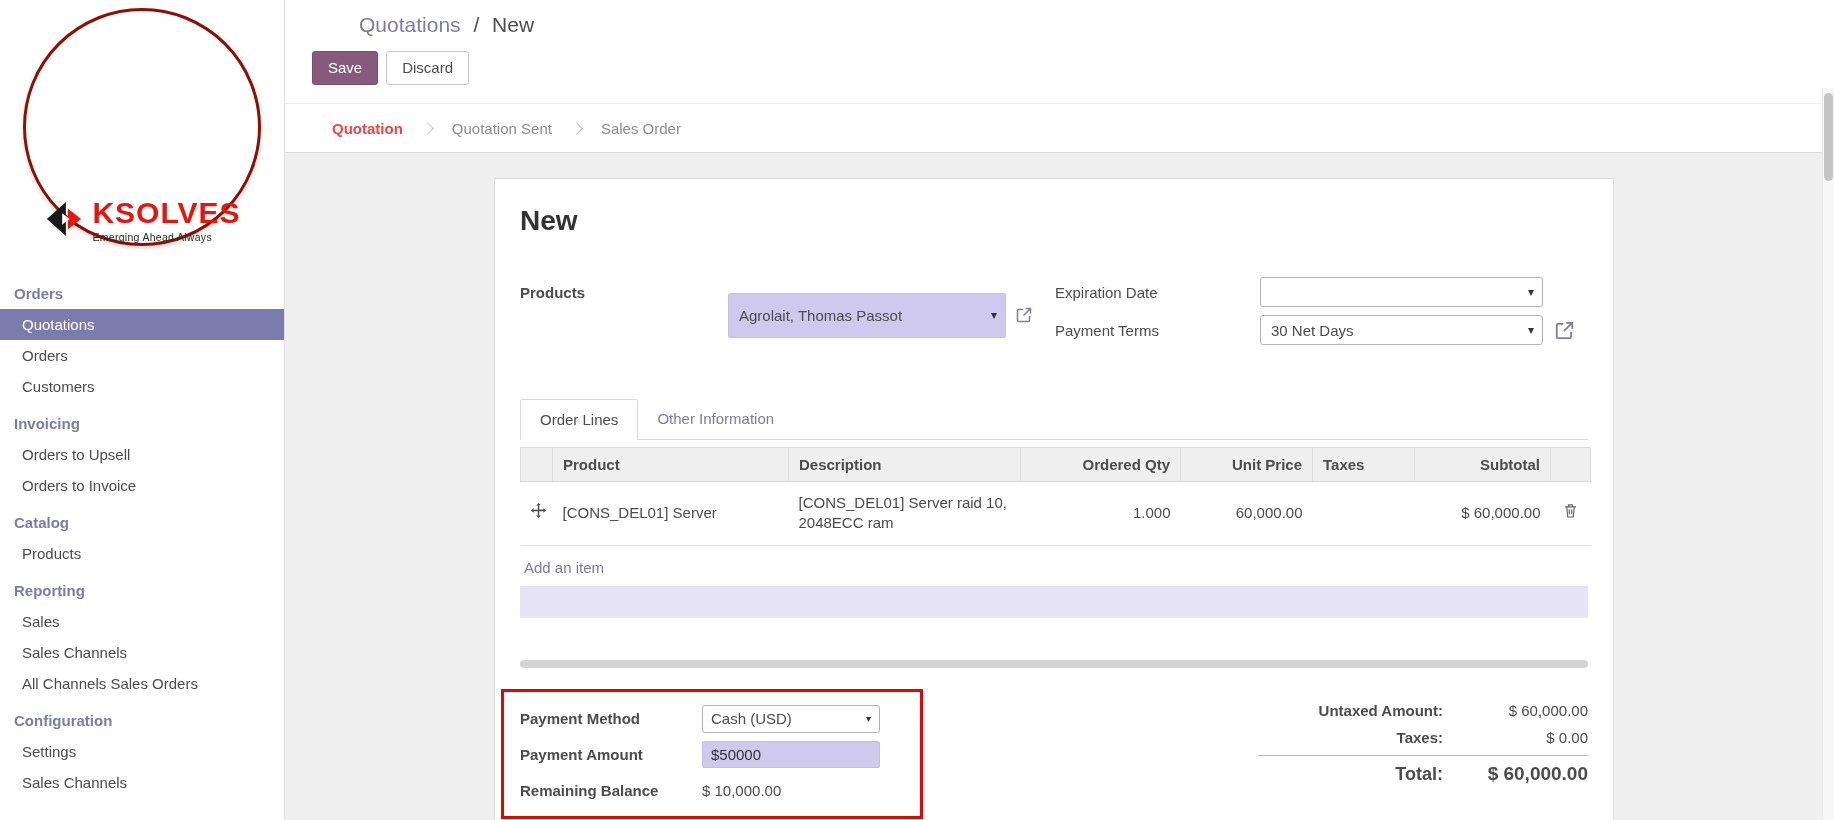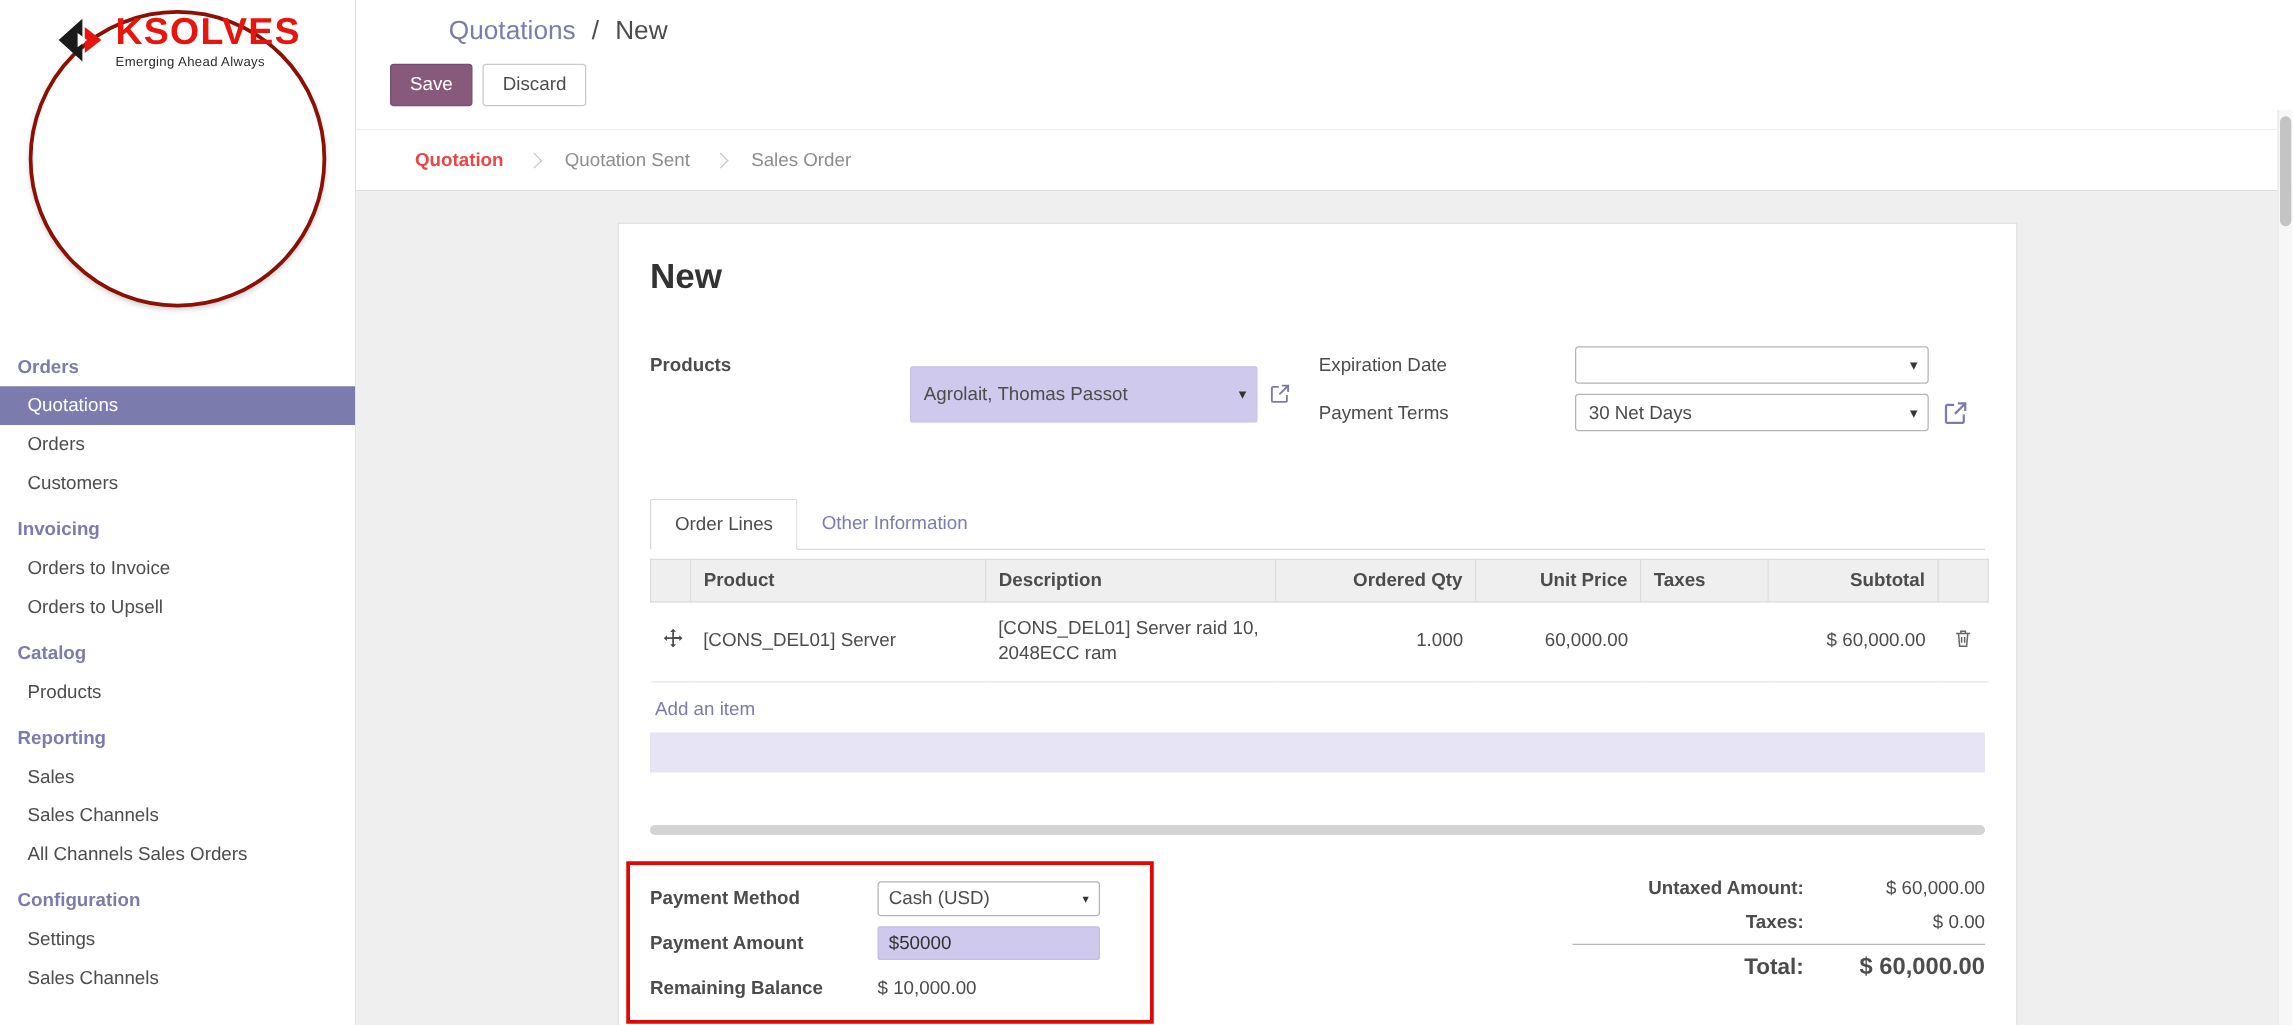--- a/index.html
+++ b/index.html
@@ -3,21 +3,21 @@
 <meta charset="utf-8">
 <style>
   * { margin:0; padding:0; box-sizing:border-box; }
   html,body { width:1834px; height:820px; overflow:hidden; }
   body { font-family:"Liberation Sans", sans-serif; font-size:15px; color:#4c4c4c; background:#fff; }
   .app { position:relative; width:1834px; height:820px; display:flex; }
 
   
   .sidebar { width:285px; min-width:285px; background:#fff; border-right:1px solid #e2e2e2; height:820px; }
   .logo-wrap { width:238px; height:238px; border-radius:50%; border:3px solid #8c1004; margin:8px auto 0;
-               display:flex; align-items:flex-start; justify-content:center; box-shadow:0 2px 4px rgba(0,0,0,.18); background:#fff; }
+               display:flex; align-items:flex-end; justify-content:center; box-shadow:0 2px 4px rgba(0,0,0,.18); background:#fff; }
   .logo-row { display:flex; align-items:center; gap:7px; }
   .brand { color:#e8150d; font-weight:bold; font-size:30px; letter-spacing:1px; line-height:1; }
   .tagline { font-size:10.5px; color:#2b2b2b; letter-spacing:.3px; margin-top:3px; }
   .menu { margin-top:26px; }
   .menu-header { color:#7c7bad; font-weight:bold; font-size:15px; padding:13px 14px 7px; }
   .menu-item { padding:7px 14px 7px 22px; font-size:15px; color:#4c4c4c; cursor:pointer; }
   .menu-item.active { background:#7c7bad; color:#fff; }
 
   
   .main { flex:1; display:flex; flex-direction:column; height:820px; }
@@ -117,22 +117,22 @@
       </div>
     </div>
 
     <nav class="menu">
       <div class="menu-header">Orders</div>
       <div class="menu-item active">Quotations</div>
       <div class="menu-item">Orders</div>
       <div class="menu-item">Customers</div>
 
       <div class="menu-header">Invoicing</div>
+      <div class="menu-item">Orders to Upsell</div>
       <div class="menu-item">Orders to Invoice</div>
-      <div class="menu-item">Orders to Upsell</div>
 
       <div class="menu-header">Catalog</div>
       <div class="menu-item">Products</div>
 
       <div class="menu-header">Reporting</div>
       <div class="menu-item">Sales</div>
       <div class="menu-item">Sales Channels</div>
       <div class="menu-item">All Channels Sales Orders</div>
 
       <div class="menu-header">Configuration</div>

